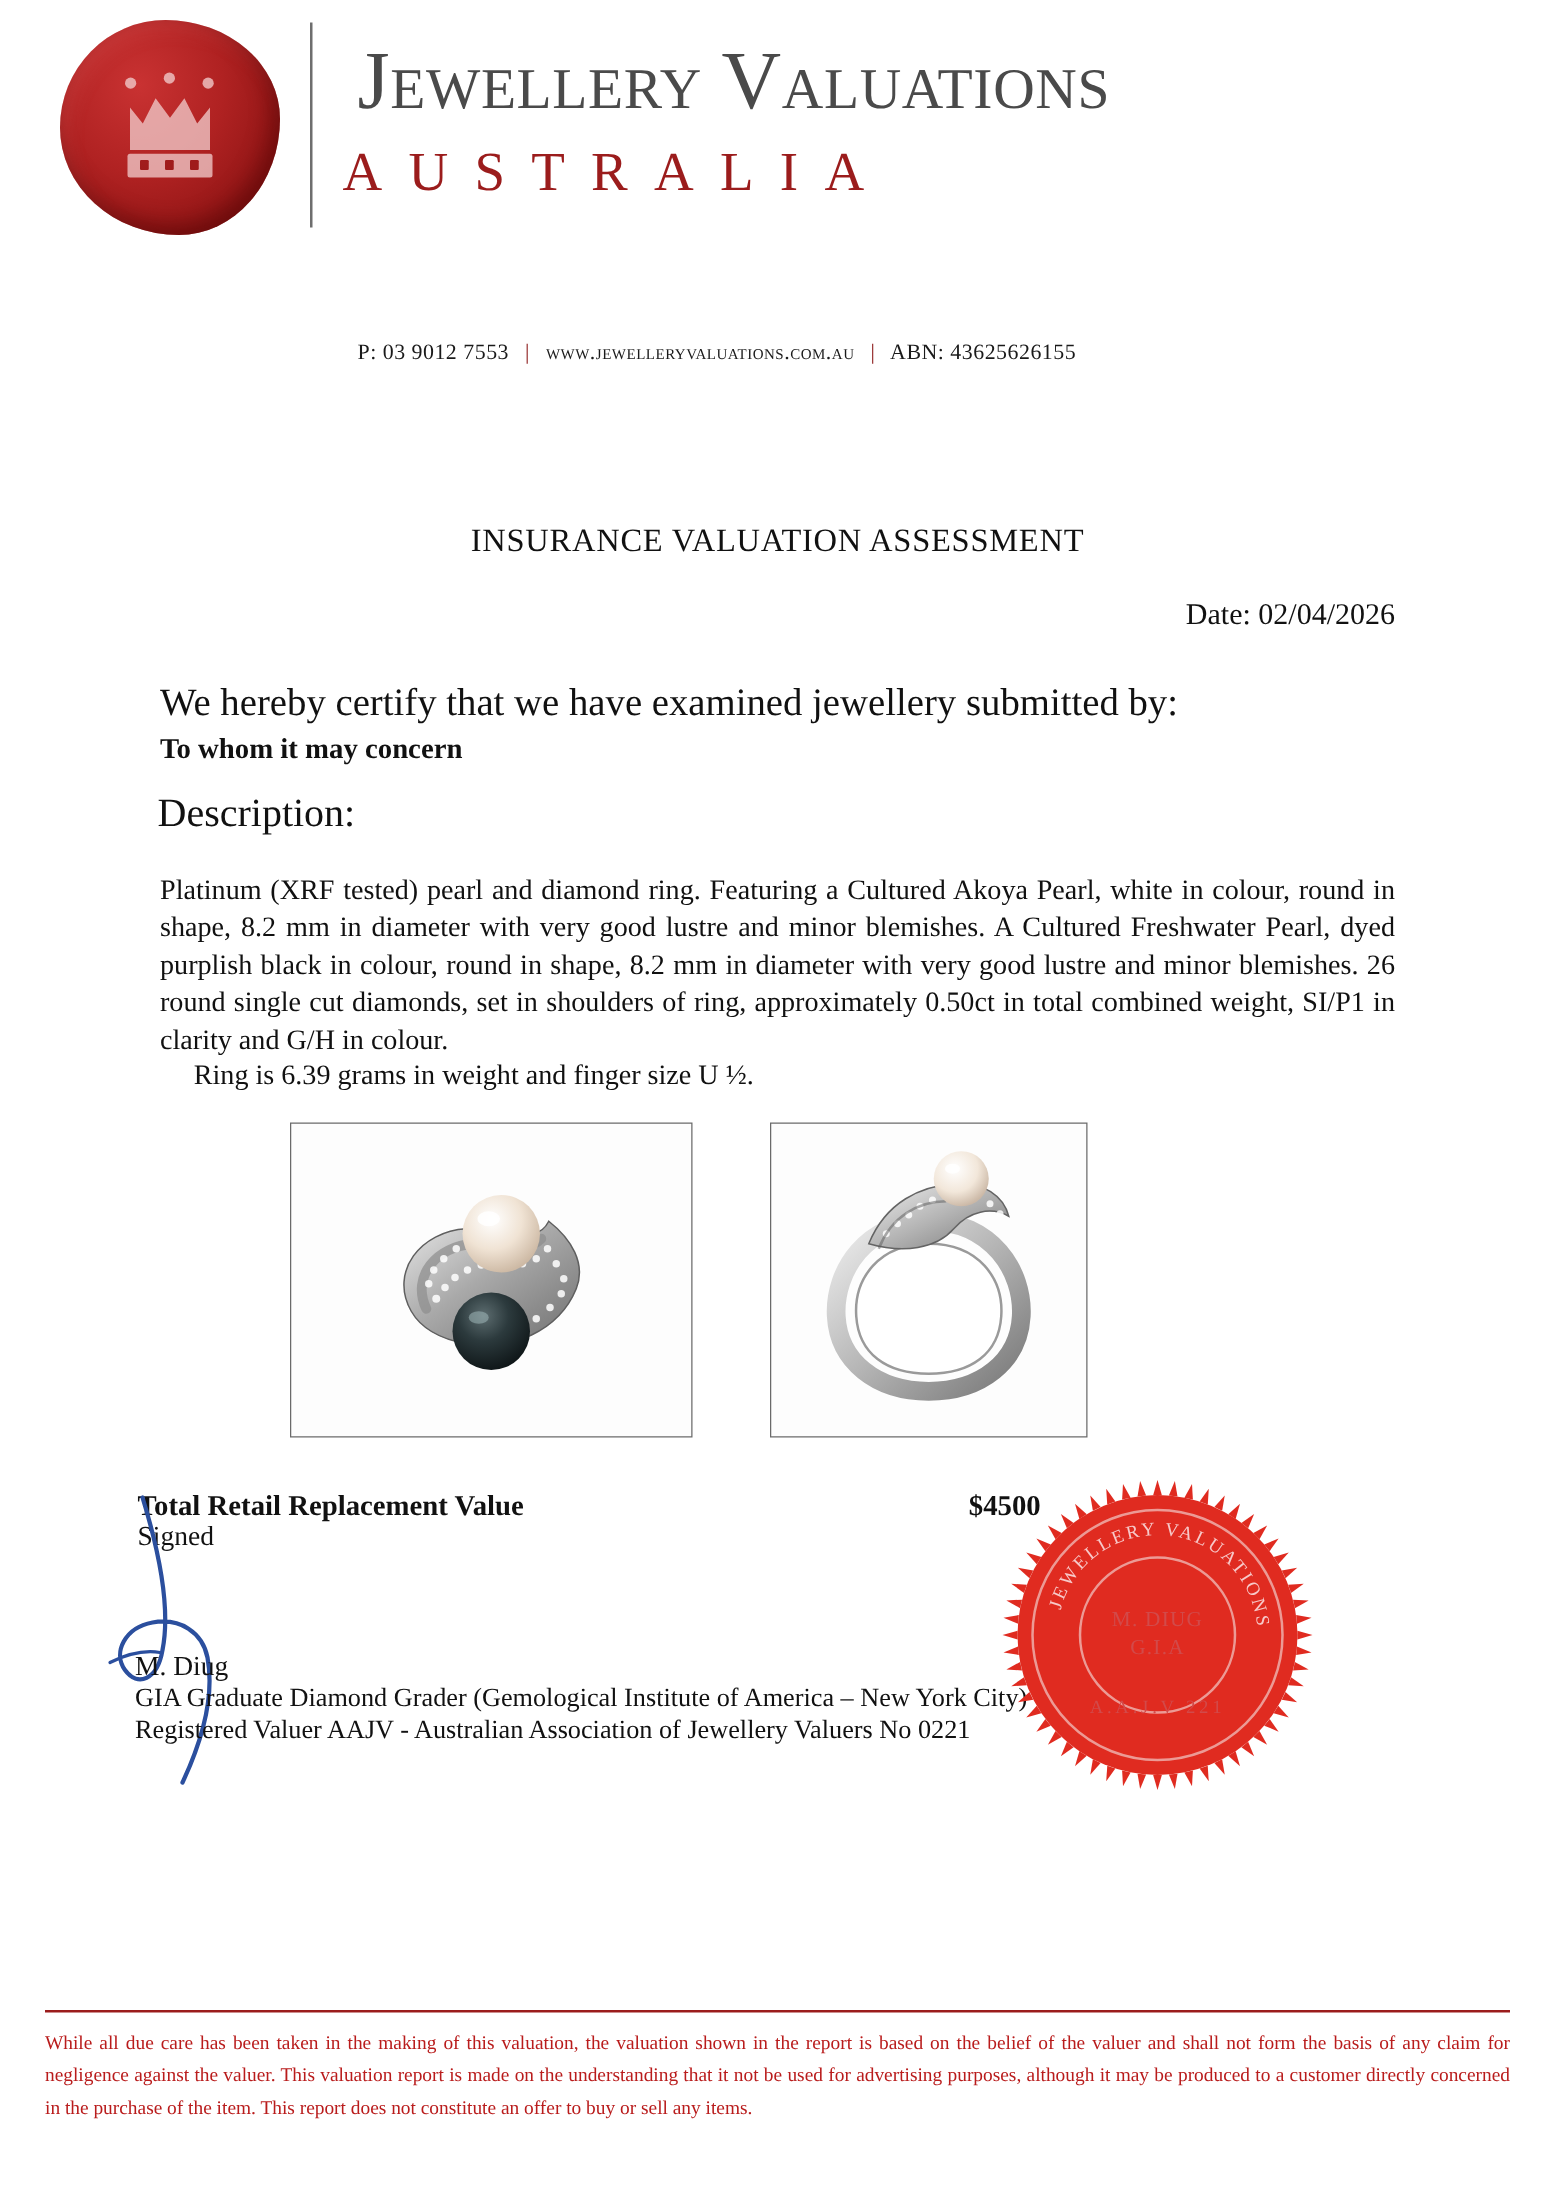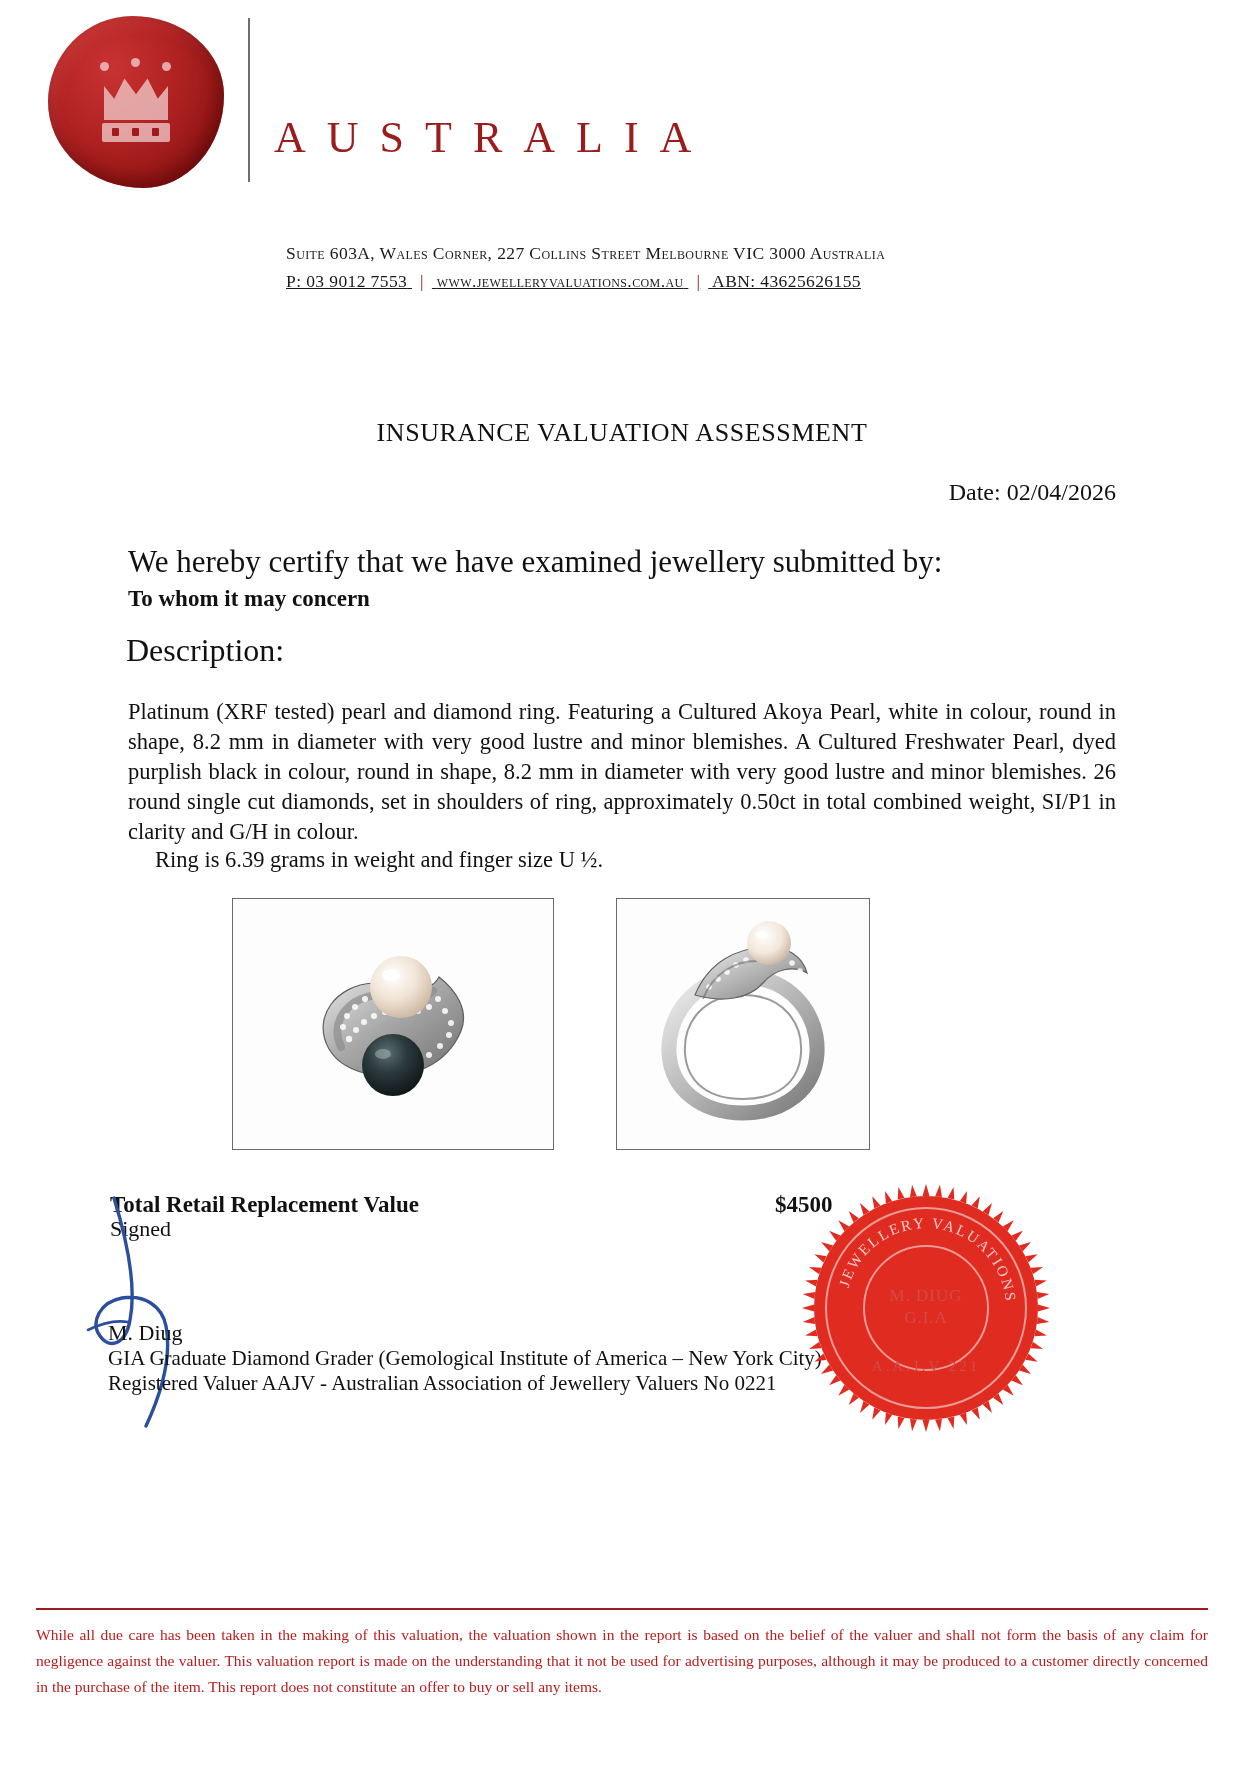--- a/index.html
+++ b/index.html
@@ -139,21 +139,20 @@
     color: #1a1a1a;
   }
   .addr2 {
     position: absolute;
     left: 286px;
     top: 271px;
     font-size: 17.5px;
     font-variant: small-caps;
     letter-spacing: .4px;
     color: #1a1a1a;
-    text-decoration: underline;
   }
   .addr2 .sep { padding: 0 8px; color: #8a1515; }
 
   
   .doc-title {
     position: absolute;
     left: 0;
     top: 418px;
     width: 1244px;
     text-align: center;
@@ -324,23 +323,23 @@
       <div class="crown-band">
         <span class="jewel" style="left:10px;"></span>
         <span class="jewel" style="left:30px;"></span>
         <span class="jewel" style="left:50px;"></span>
       </div>
     </div>
   </div>
 
   <div class="header-rule"></div>
 
+  <div class="brand-main">Jewellery Valuations</div>
   <div class="brand-sub">AUSTRALIA</div>
 
-  <div class="addr1">Suite 603A, Wales Corner, 227 Collins Street Melbourne VIC 3000 Australia</div>
   <div class="addr2">
     <span>P: 03 9012 7553</span>
     <span class="sep">|</span>
     <span>www.jewelleryvaluations.com.au</span>
     <span class="sep">|</span>
     <span>ABN: 43625626155</span>
   </div>
 </div>
 
 <div class="doc-title">INSURANCE VALUATION ASSESSMENT</div>

